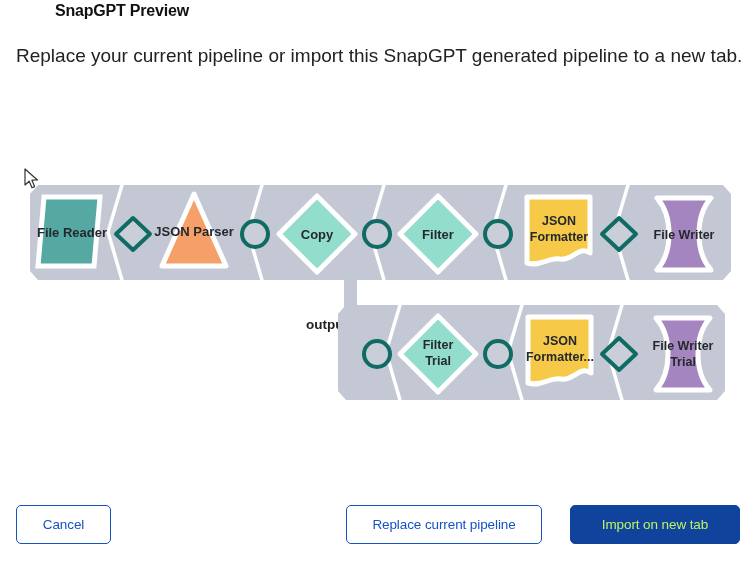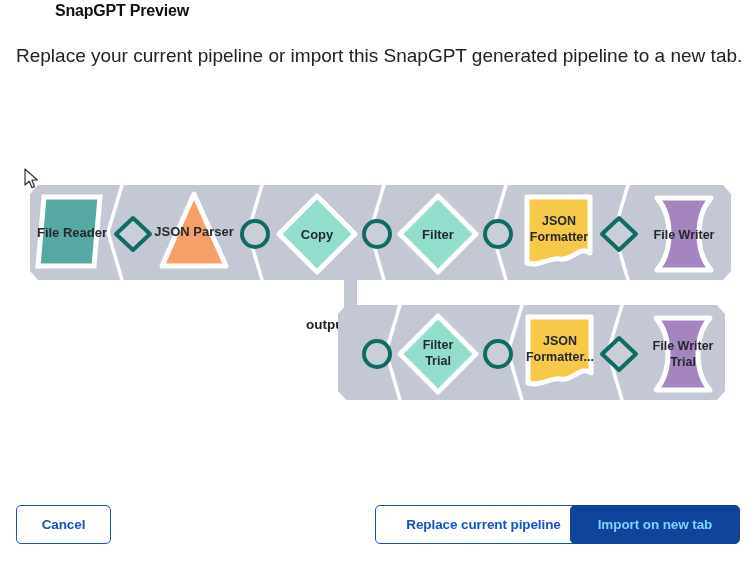--- a/index.html
+++ b/index.html
@@ -29,39 +29,39 @@
     pointer-events:none;
   }
   #canvas svg{display:block;}
   
   .btn{
     position:absolute;
     box-sizing:border-box;
     height:39px;
     border-radius:5px;
     font-size:13.5px;
-    font-weight:bold;
+    font-weight:normal;
     letter-spacing:-0.1px;
     display:flex;align-items:center;justify-content:center;
     cursor:pointer;
     font-family:"Liberation Sans","DejaVu Sans",sans-serif;
     user-select:none;
   }
   .btn-secondary{
     background:#ffffff;
     border:1.5px solid #1552c4;
     color:#1552c4;
   }
   .btn-primary{
     background:#10439b;
     border:1.5px solid #10439b;
-    color:#7dd3fc;
+    color:#bef264;
   }
   #btn-cancel{left:16px;top:505px;width:95px;}
-  #btn-replace{left:375px;top:505px;width:217px;text-align:right;}
+  #btn-replace{left:346px;top:505px;width:196px;text-align:right;}
   #btn-import{left:570px;top:505px;width:170px;}
   
   #cursor{position:absolute;left:24px;top:168px;width:16px;height:22px;}
 </style>
 </head>
 <body>
 
 <div id="page-title">SnapGPT Preview</div>
 <div id="subtitle">Replace your current pipeline or import this SnapGPT generated pipeline to a new tab.</div>
 

